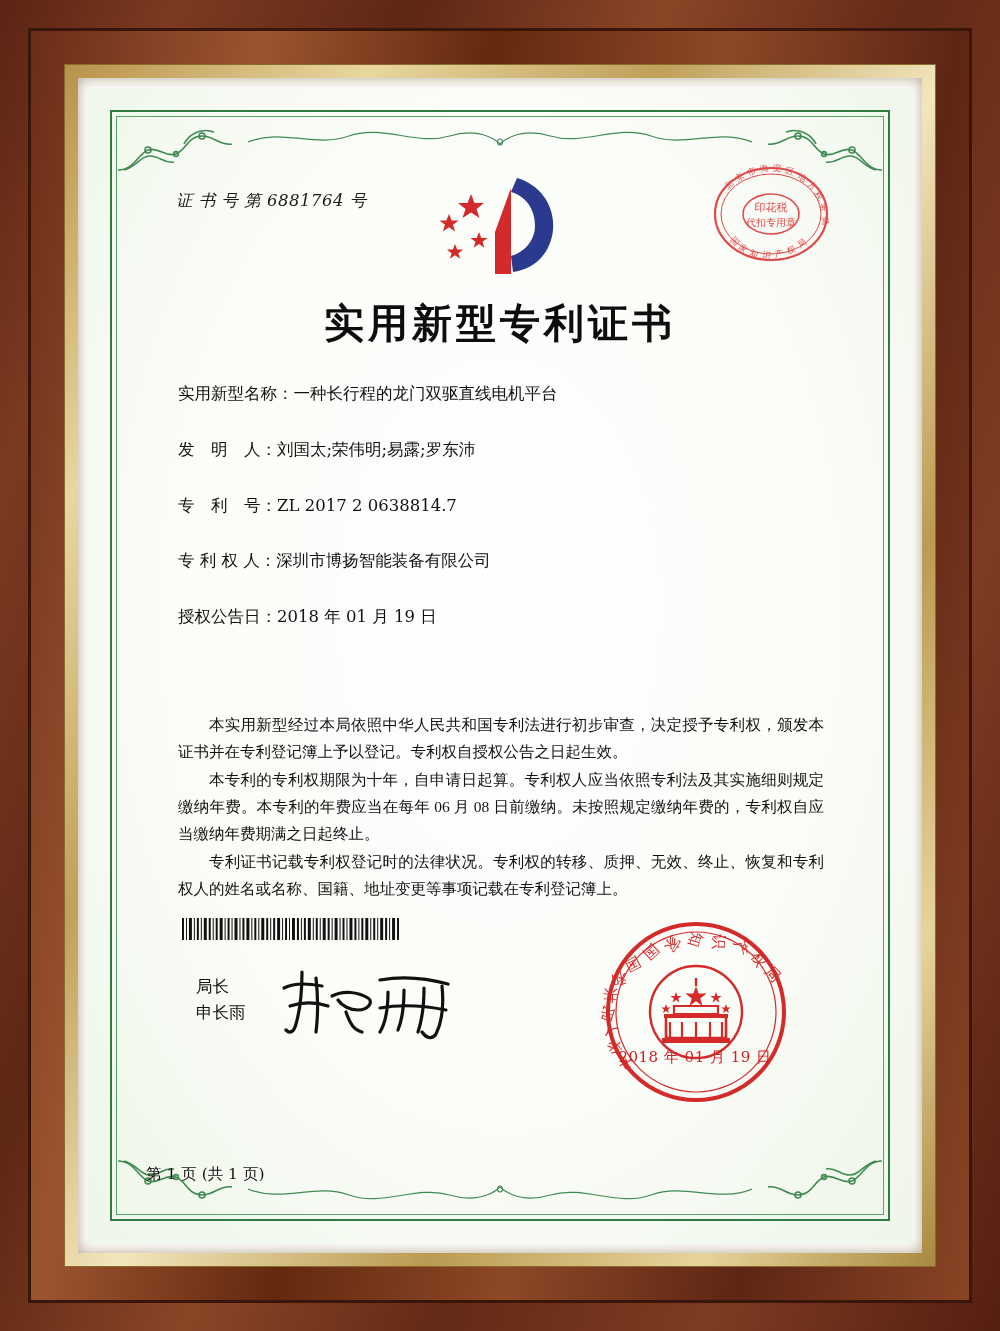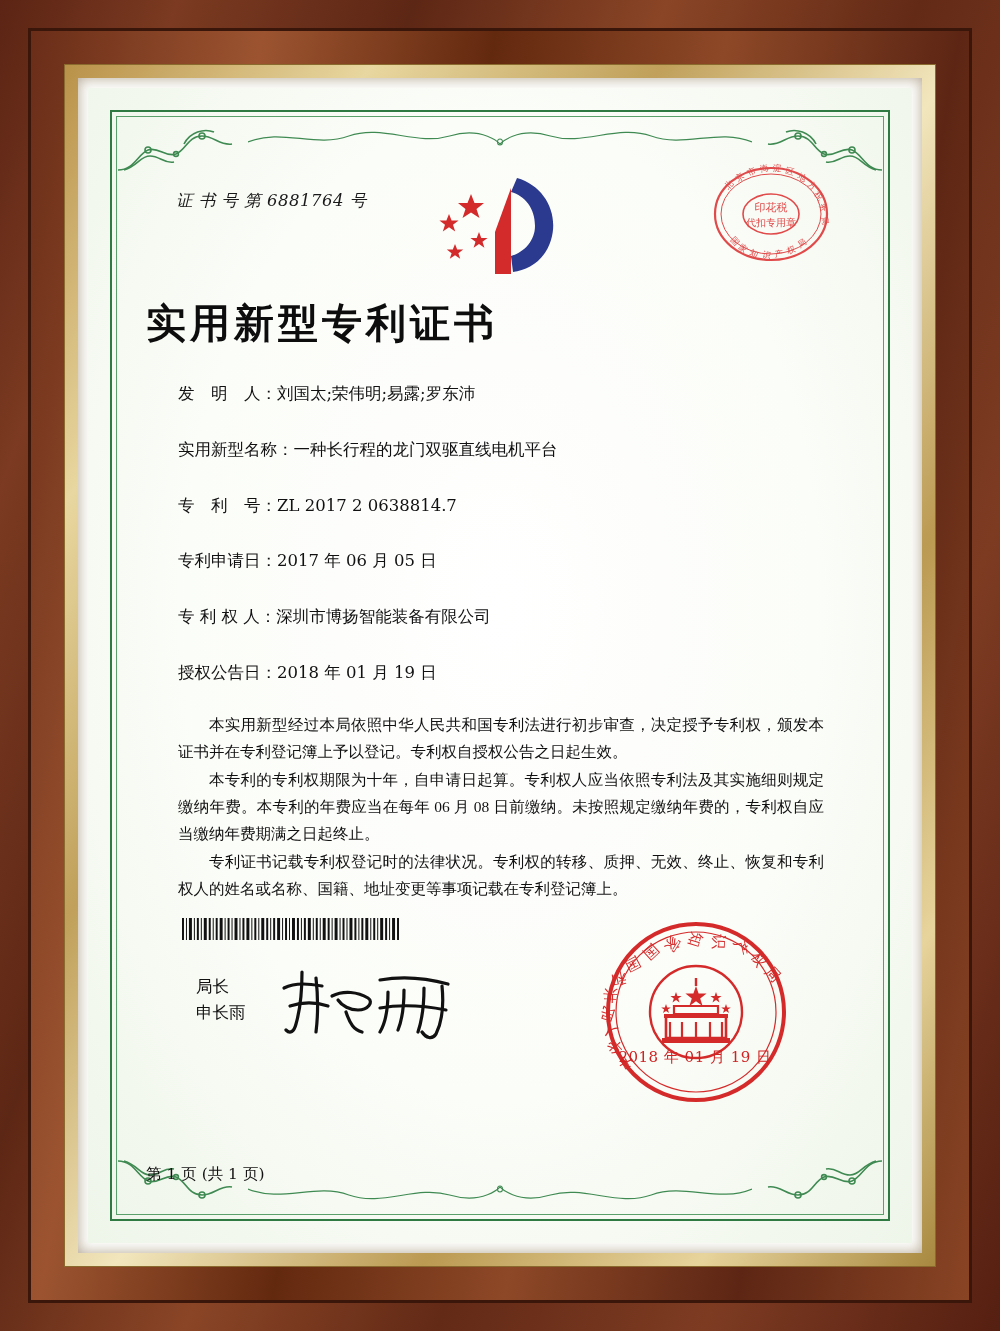--- a/index.html
+++ b/index.html
@@ -77,21 +77,21 @@
     width:150px;height:110px;
   }
   .logo svg{width:100%;height:100%;display:block;}
 
   .stamp-tax{
     position:absolute;right:18px;top:10px;width:130px;height:120px;
   }
   .stamp-tax svg{width:100%;height:100%;display:block;}
 
   .title{
-    position:absolute;left:0;right:0;top:150px;
+    position:absolute;left:0;right:0;top:150px;text-align:center;
     font-family:"DejaVu Serif","Liberation Serif",serif;
     font-weight:bold;font-size:40px;letter-spacing:4px;color:#0d0d0d;
   }
 
   .fields{position:absolute;left:32px;right:32px;top:236px;}
   .field{
     font-size:16.5px;line-height:1.5;color:#111;margin-bottom:31px;
     font-family:"DejaVu Serif","Liberation Serif",serif;
     white-space:nowrap;
   }
@@ -245,30 +245,27 @@
             <text x="82" y="98" transform="rotate(-20 82 98)">权</text>
             <text x="94" y="92" transform="rotate(-34 94 92)">局</text>
           </g>
         </svg>
       </div>
 
       <div class="title">实用新型专利证书</div>
 
       <div class="fields">
         <div class="field">
+          <span class="lbl">实用新型名称：</span><span class="val">一种长行程的龙门双驱直线电机平台</span>
+        </div>
+        <div class="field">
           <span class="lbl">发　明　人：</span><span class="val">刘国太;荣伟明;易露;罗东沛</span>
         </div>
         <div class="field">
-          <span class="lbl">实用新型名称：</span><span class="val">一种长行程的龙门双驱直线电机平台</span>
-        </div>
-        <div class="field">
           <span class="lbl">专　利　号：</span><span class="val">ZL 2017 2 0638814.7</span>
-        </div>
-        <div class="field">
-          <span class="lbl">专利申请日：</span><span class="val">2017 年 06 月 05 日</span>
         </div>
         <div class="field">
           <span class="lbl">专 利 权 人：</span><span class="val">深圳市博扬智能装备有限公司</span>
         </div>
         <div class="field">
           <span class="lbl">授权公告日：</span><span class="val">2018 年 01 月 19 日</span>
         </div>
       </div>
 
       <div class="body-text">

